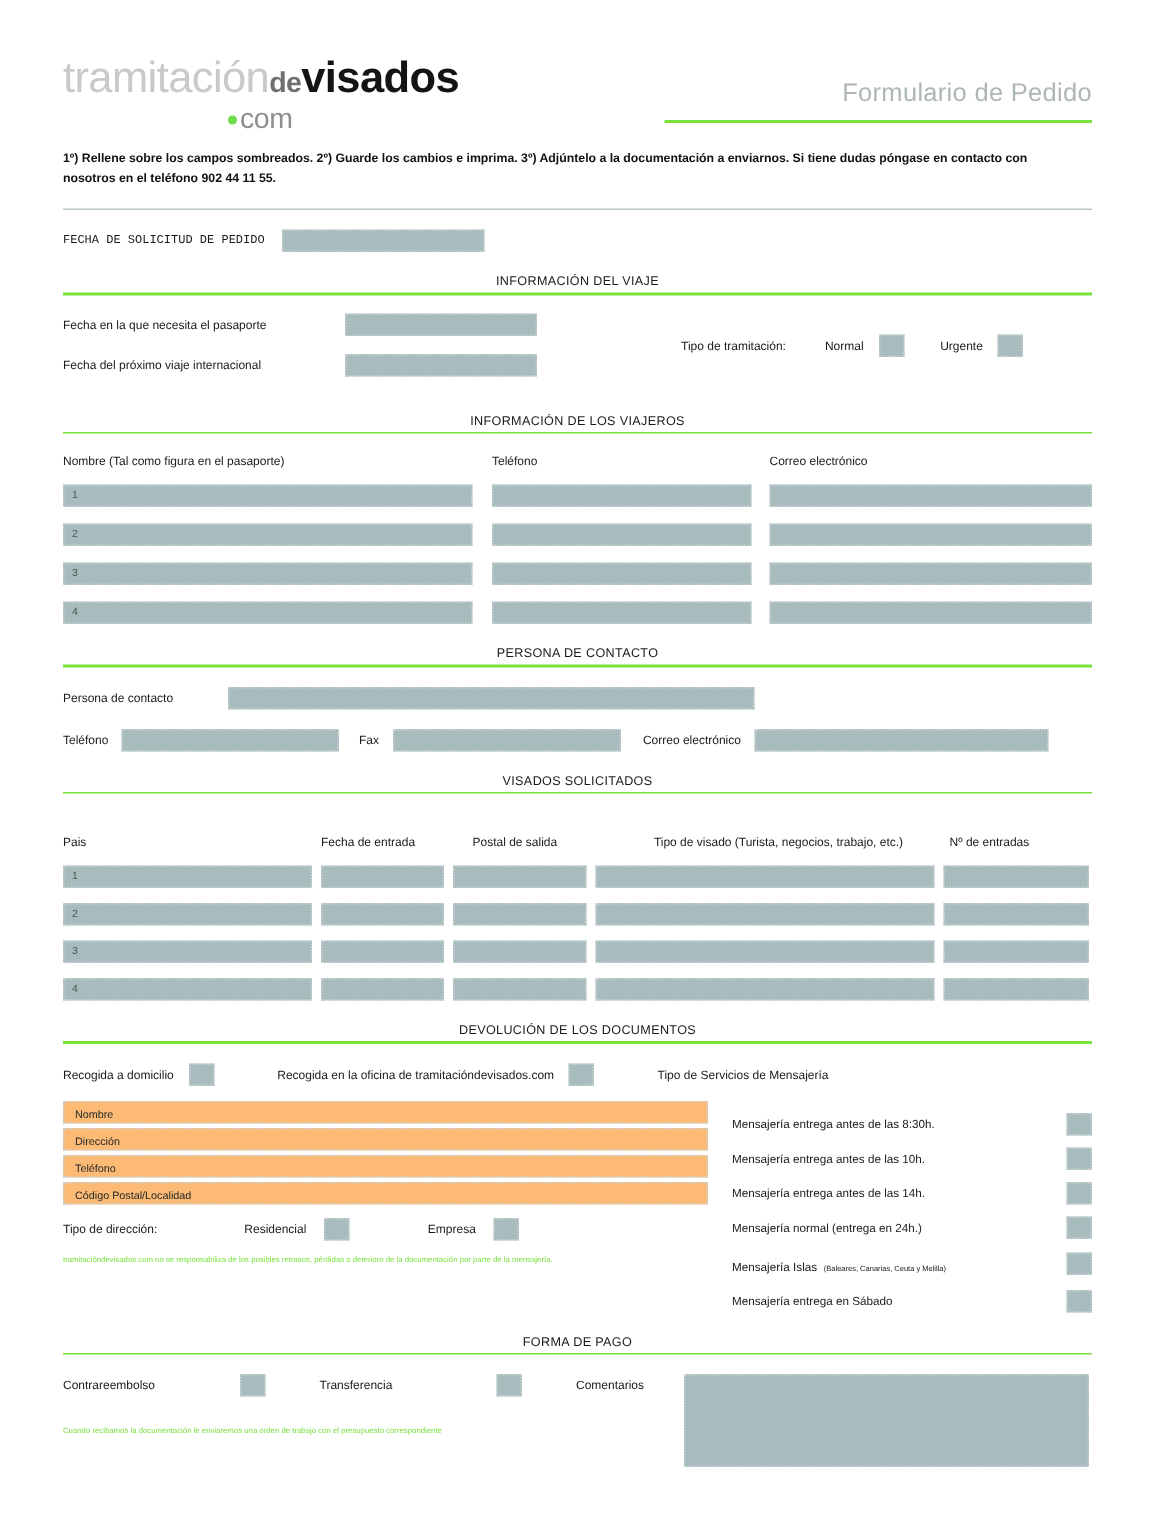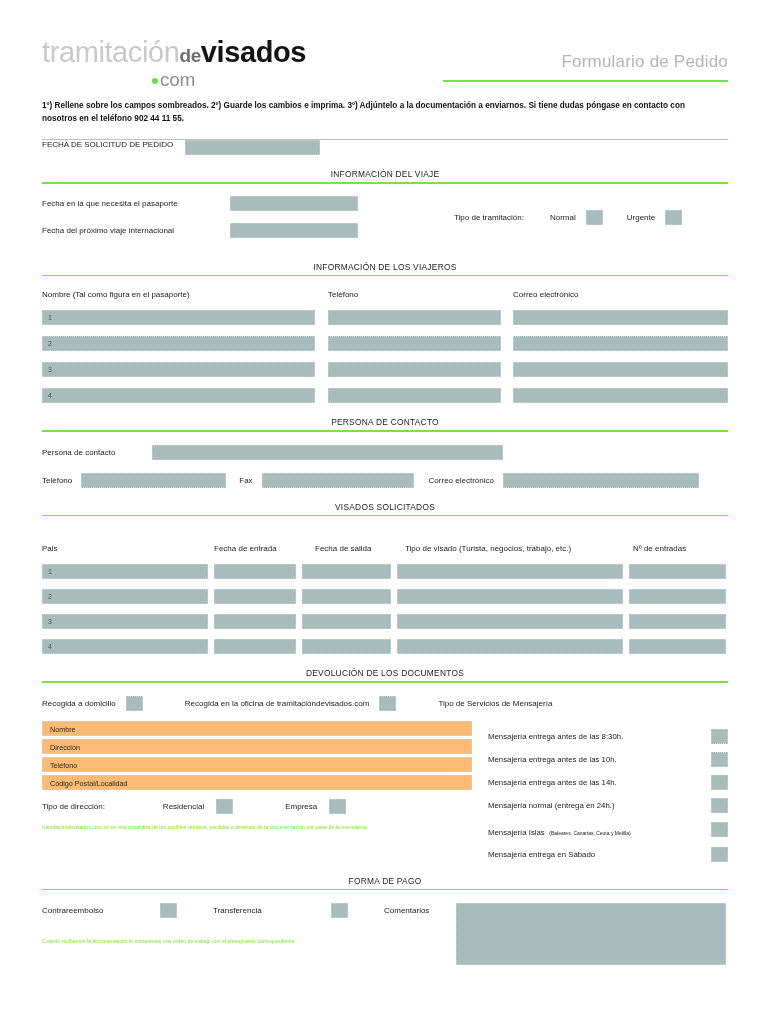--- a/index.html
+++ b/index.html
@@ -124,22 +124,24 @@
   }
   .section-rule {
     height: 1.5px;
     background: #7ae23f;
   }
 
   .lbl { font-size: 8px; color: #1a1a1a; }
 
   .solicitud {
     display: flex;
-    align-items: flex-start;
+    align-items: center;
+    margin-top: 13px;
     gap: 12px;
+    font-family: Liberation Mono, monospace;
   }
   .solicitud .field { width: 135px; }
 
   .viaje {
     position: relative;
     margin-top: 12px;
     height: 52px;
   }
   .viaje-line { display: flex; align-items: center; margin-bottom: 12px; }
   .viaje-line .lbl { width: 188px; }
@@ -182,21 +184,21 @@
   .f-fax  { width: 152px; }
   .f-mail { width: 196px; }
   .contacto-2 .gapA { width: 13px; }
   .contacto-2 .gapB { width: 15px; }
 
   
   .vis-head { display: flex; margin-top: 28px; margin-bottom: 11px; }
   .vis-h1 { width: 172px; }
   .vis-h2 { width: 101px; }
   .vis-h3 { width: 90px; }
-  .vis-h4 { width: 228px; }
+  .vis-h4 { width: 228px; text-align: center; }
   .vis-h5 { width: 95px; }
   .vis-row { display: flex; margin-bottom: 10px; }
   .vis-row .field:nth-child(1) { width: 166px; margin-right: 6px; }
   .vis-row .field:nth-child(2) { width: 82px;  margin-right: 6px; }
   .vis-row .field:nth-child(3) { width: 89px;  margin-right: 6px; }
   .vis-row .field:nth-child(4) { width: 226px; margin-right: 6px; }
   .vis-row .field:nth-child(5) { width: 97px; }
 
   
   .recogida { display: flex; align-items: center; margin-top: 13px; }
@@ -363,21 +365,21 @@
     <div class="field f-mail"></div>
   </div>
 
   <div class="section">
     <div class="section-title">VISADOS SOLICITADOS</div>
     <div class="section-rule"></div>
   </div>
   <div class="vis-head">
     <span class="lbl vis-h1">Pais</span>
     <span class="lbl vis-h2">Fecha de entrada</span>
-    <span class="lbl vis-h3">Fecha de salida</span>
+    <span class="lbl vis-h3">Postal de salida</span>
     <span class="lbl vis-h4">Tipo de visado (Turista, negocios, trabajo, etc.)</span>
     <span class="lbl vis-h5">Nº de entradas</span>
   </div>
   <div class="vis-row">
     <div class="field">1</div>
     <div class="field"></div>
     <div class="field"></div>
     <div class="field"></div>
     <div class="field"></div>
   </div>

